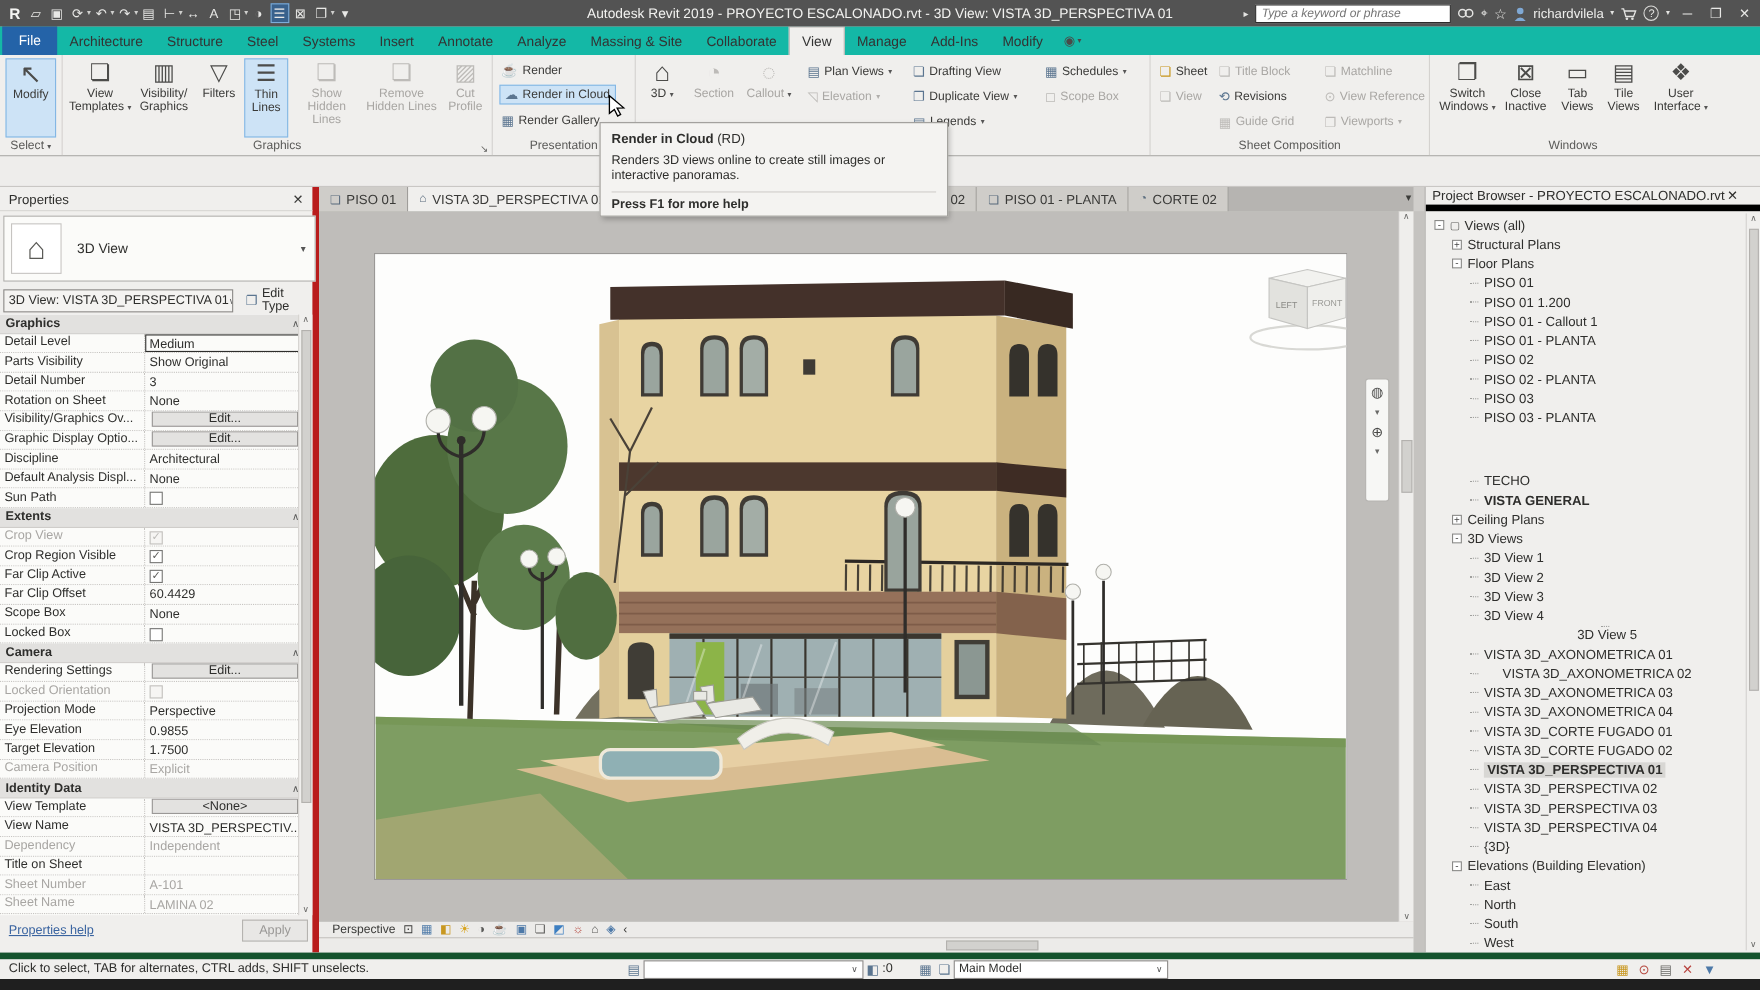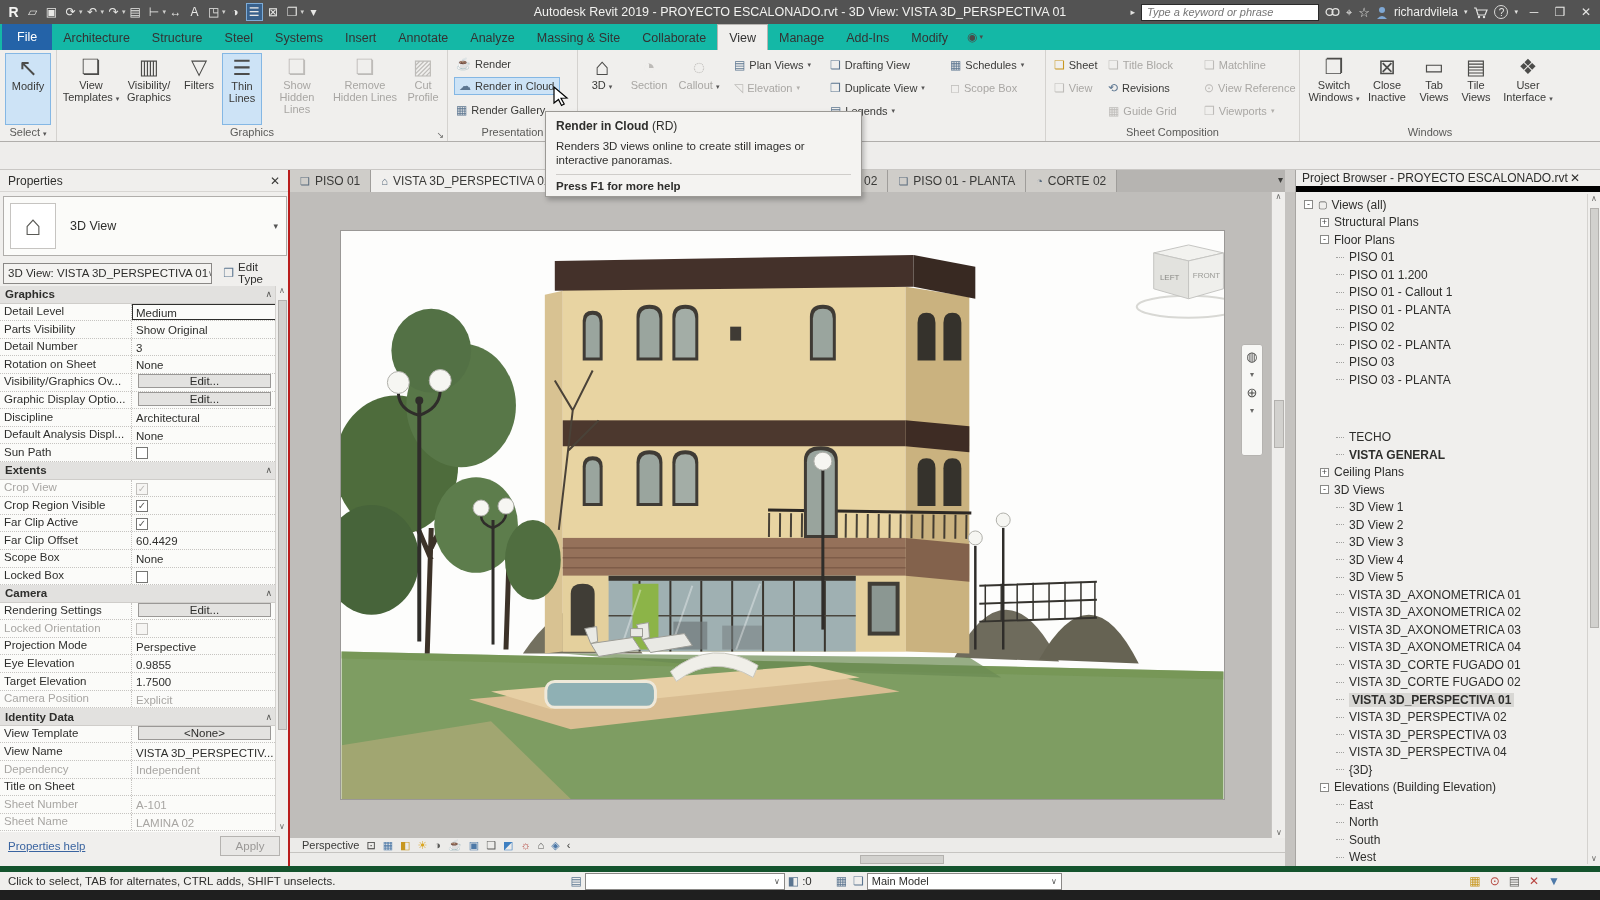--- a/index.html
+++ b/index.html
@@ -41,21 +41,21 @@
 .srow.dis .arr{color:#b0aeab}
 
 #optionsbar{position:absolute;top:142px;left:0;width:1600px;height:28px;background:#eeedeb;border-bottom:1px solid #c9c7c4}
 
 #viewtabs{position:absolute;top:170px;left:290px;width:995px;height:22px;background:#b6b4b1;display:flex;z-index:10}
 .vtab{height:22px;display:flex;align-items:center;gap:5px;padding:0 10px;font-size:12px;background:#cfcdc9;border-right:1px solid #9f9d9a;color:#3a3a38;white-space:nowrap;overflow:hidden}
 .vtab.active{background:#f0efed}
 .vtab .ticon{font-size:11px;color:#5a6c7e}
 #vt-chevron{position:absolute;right:2px;top:4px;font-size:10px;color:#3c3c3a}
 
-#properties{position:absolute;top:170px;left:0;width:290px;height:696px;background:#f0efed;border-right:2px solid #b91c1c;z-index:11}
+#properties{position:absolute;top:170px;left:0;width:290px;height:696px;background:#f0efed;border-right:6px solid #b91c1c;z-index:11}
 #prop-header{height:22px;display:flex;align-items:center;padding:0 8px;font-size:12px;color:#2e2e2c;border-bottom:1px solid #d8d6d3}
 #prop-header .x{margin-left:auto;font-size:12px;color:#3a3a38}
 #typebox{position:absolute;top:26px;left:3px;width:284px;height:60px;background:#fbfbf9;border:1px solid #b0aeab;display:flex;align-items:center}
 #typeicon{width:46px;height:46px;margin-left:6px;background:#fff;border:1px solid #c6c4c1;font-size:28px;text-align:center;line-height:44px;color:#5a5a56}
 #typename{margin-left:14px;font-size:12.5px}
 #typebox .arr{position:absolute;right:8px}
 #selrow{position:absolute;top:90px;left:0;width:290px;height:26px;display:flex;align-items:center}
 #typesel{width:212px;height:21px;margin-left:3px;background:#f4f3f1;border:1px solid #8a8886;font-size:11.5px;padding:0 4px;display:flex;align-items:center;white-space:nowrap;overflow:hidden}
 #typesel .arr{margin-left:auto}
 #edittype{margin-left:6px;height:21px;display:flex;align-items:center;gap:4px;font-size:11.5px;padding:0 5px}
@@ -834,29 +834,29 @@
         <span>3D View 2</span>
       </div>
       <div class="titem" style="padding-left: 38px;">
         <span class="tdash"></span>
         <span>3D View 3</span>
       </div>
       <div class="titem" style="padding-left: 38px;">
         <span class="tdash"></span>
         <span>3D View 4</span>
       </div>
-      <div class="titem" style="padding-left: 38px;">
+      <div class="titem" style="padding-left: 38px; flex-direction: column;">
         <span class="tdash"></span>
         <span>3D View 5</span>
       </div>
       <div class="titem" style="padding-left: 38px;">
         <span class="tdash"></span>
         <span>VISTA 3D_AXONOMETRICA 01</span>
       </div>
-      <div class="titem" style="padding-left: 38px;">
+      <div class="titem" style="padding-left: 38px; gap: 17px;">
         <span class="tdash"></span>
         <span>VISTA 3D_AXONOMETRICA 02</span>
       </div>
       <div class="titem" style="padding-left: 38px;">
         <span class="tdash"></span>
         <span>VISTA 3D_AXONOMETRICA 03</span>
       </div>
       <div class="titem" style="padding-left: 38px;">
         <span class="tdash"></span>
         <span>VISTA 3D_AXONOMETRICA 04</span>

